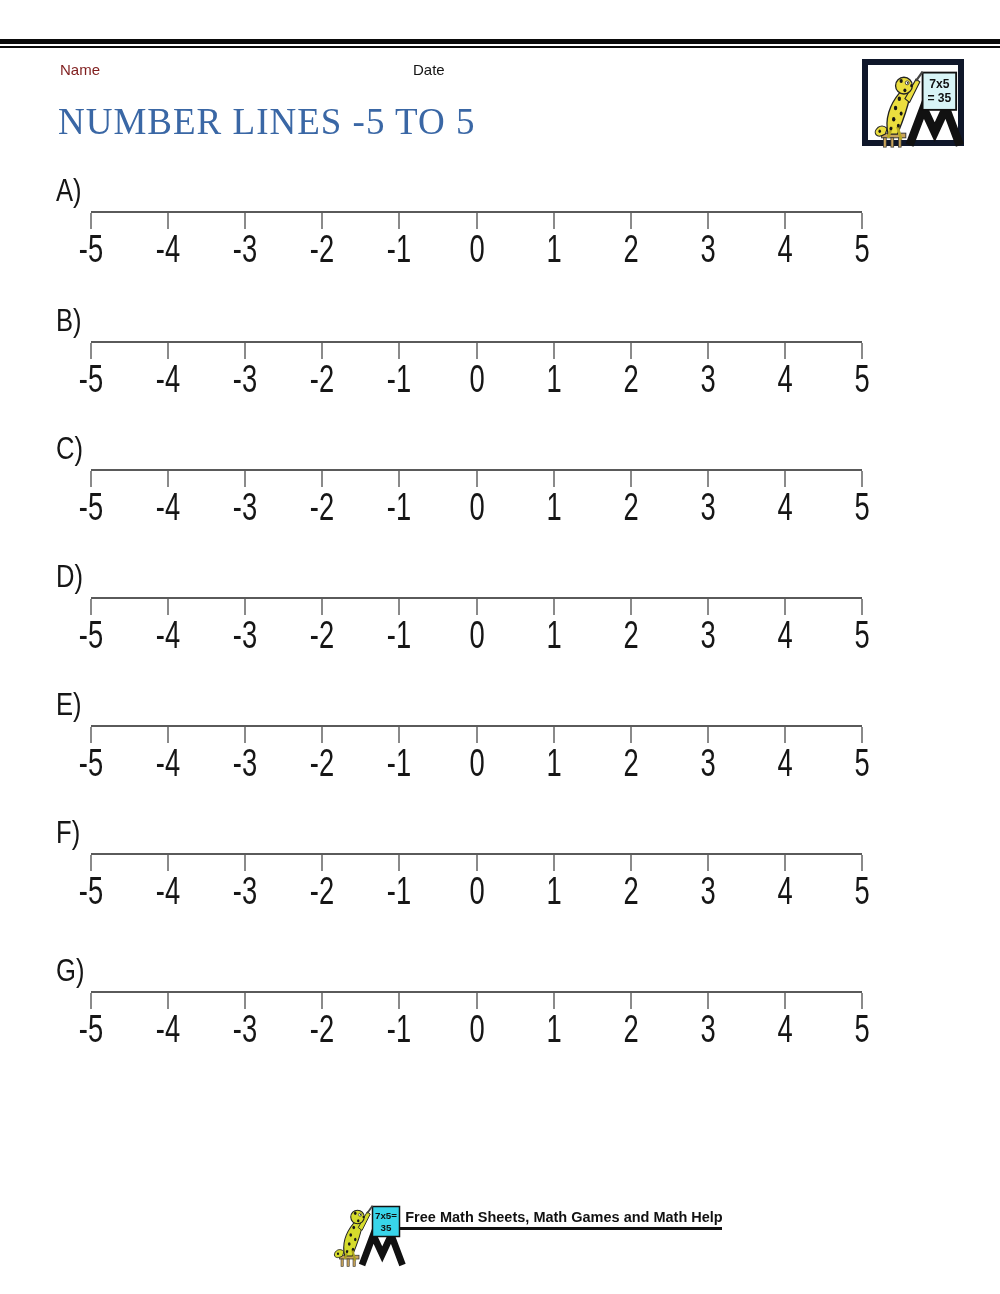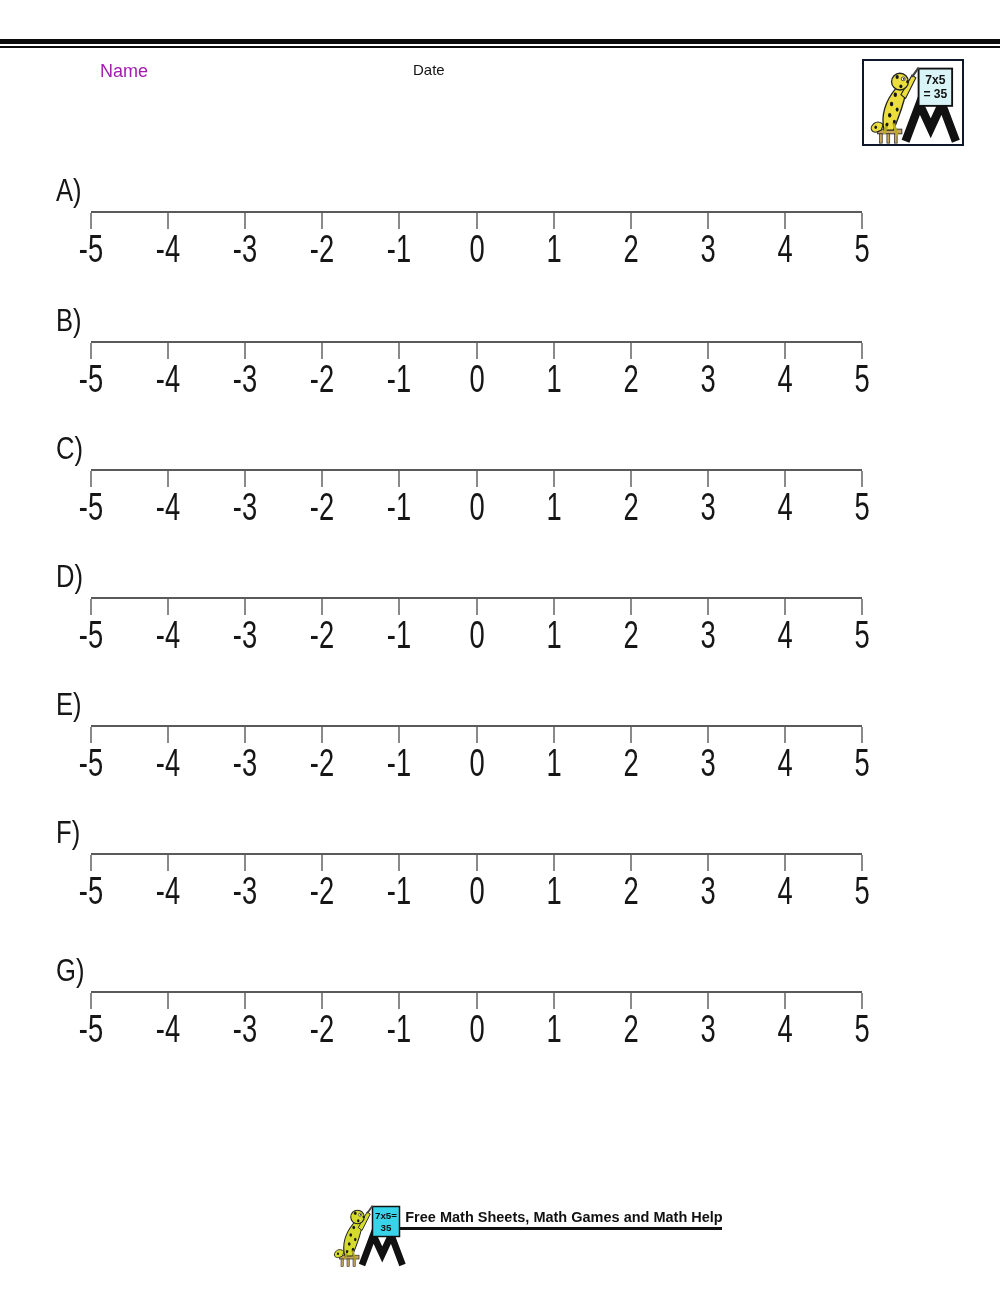--- a/index.html
+++ b/index.html
@@ -3,25 +3,25 @@
 <meta charset="utf-8">
 <style>
   html,body{margin:0;padding:0;}
   body{
     width:1000px;height:1294px;position:relative;background:#ffffff;
     font-family:"Liberation Sans",sans-serif;overflow:hidden;
   }
   .page{position:absolute;inset:0;background:#fff;}
   .rule-thick{position:absolute;left:0;top:39px;width:1000px;height:5px;background:#0b0b0b;}
   .rule-thin{position:absolute;left:0;top:46px;width:1000px;height:2px;background:#0b0b0b;}
-  .name-label{position:absolute;left:60px;top:61px;font-size:18px;color:#a21caf;margin-left:40px;}
+  .name-label{position:absolute;left:60px;top:61px;font-size:15px;color:#7f1d1d;}
   .date-label{position:absolute;left:413px;top:61px;font-size:15px;color:#141414;}
   .logo-box{
     position:absolute;left:862px;top:59px;width:102px;height:87px;
-    border:2px solid #0f172a;box-sizing:border-box;background:#fff;
+    border:6px solid #0f172a;box-sizing:border-box;background:#fff;
   }
   .logo-box svg{position:absolute;left:1px;top:2px;}
   .title{
     position:absolute;left:58px;top:100px;margin:0;
     font-family:"Liberation Serif",serif;font-weight:normal;
     font-size:37px;letter-spacing:1px;color:#3A67A5;white-space:nowrap;
   }
   .nl-section{position:absolute;left:0;width:1000px;height:112px;}
   .nl-label{
     position:absolute;left:56px;top:0;font-size:32px;color:#161616;
@@ -90,20 +90,21 @@
           <ellipse cx="25" cy="56" rx="1.8" ry="2.4"></ellipse>
           <ellipse cx="30" cy="63" rx="1.6" ry="2"></ellipse>
           <ellipse cx="22" cy="66" rx="1.5" ry="2"></ellipse>
           <ellipse cx="10" cy="69" rx="1.4" ry="1.8"></ellipse>
           <ellipse cx="44" cy="20" rx="1.3" ry="1.7"></ellipse>
         </g>
       </g>
     </svg>
   </div>
 
+  <h1 class="title">NUMBER LINES -5 TO 5</h1>
 
   <div id="number-lines">
       <div class="nl-section" style="top: 172px;">
         <div class="nl-label">A)</div>
         <div class="nl-rule" style="left: 91px; width: 771px;"></div>
         <div class="nl-tick" style="left: 90px; top: 41px;"></div>
         <div class="nl-num" style="left: 91px; top: 56px;">-5</div>
         <div class="nl-tick" style="left: 167.1px; top: 41px;"></div>
         <div class="nl-num" style="left: 168.1px; top: 56px;">-4</div>
         <div class="nl-tick" style="left: 244.2px; top: 41px;"></div>

